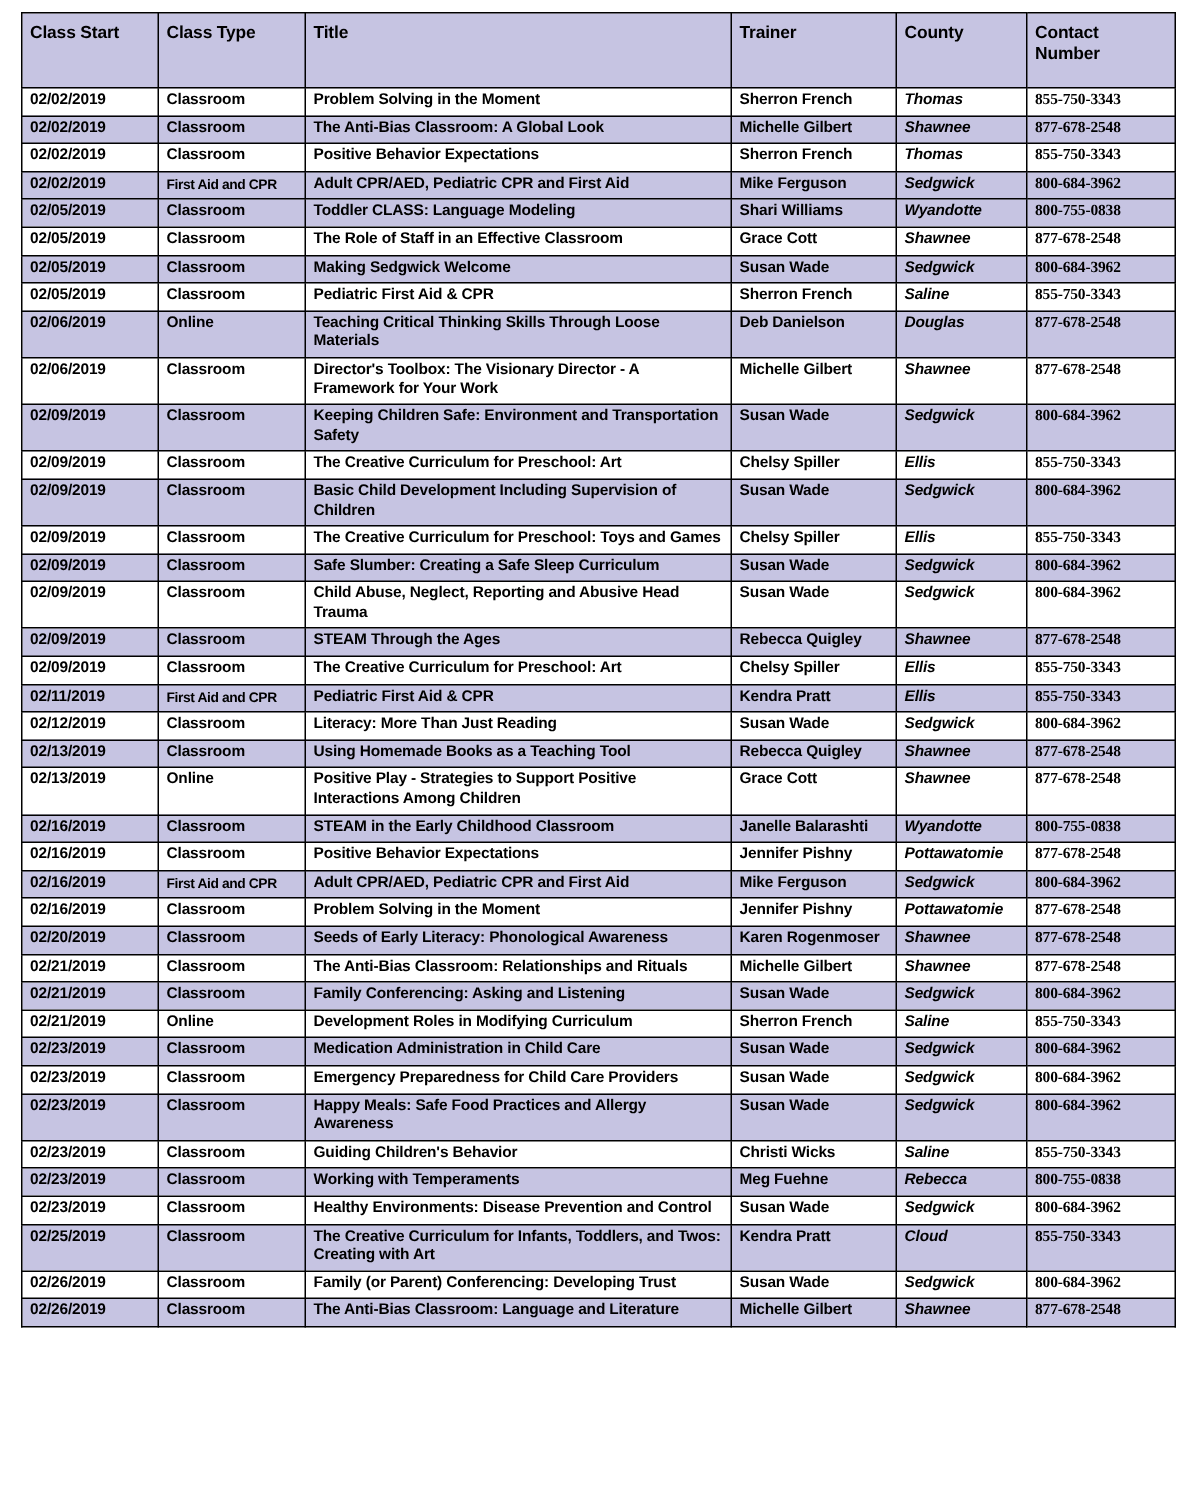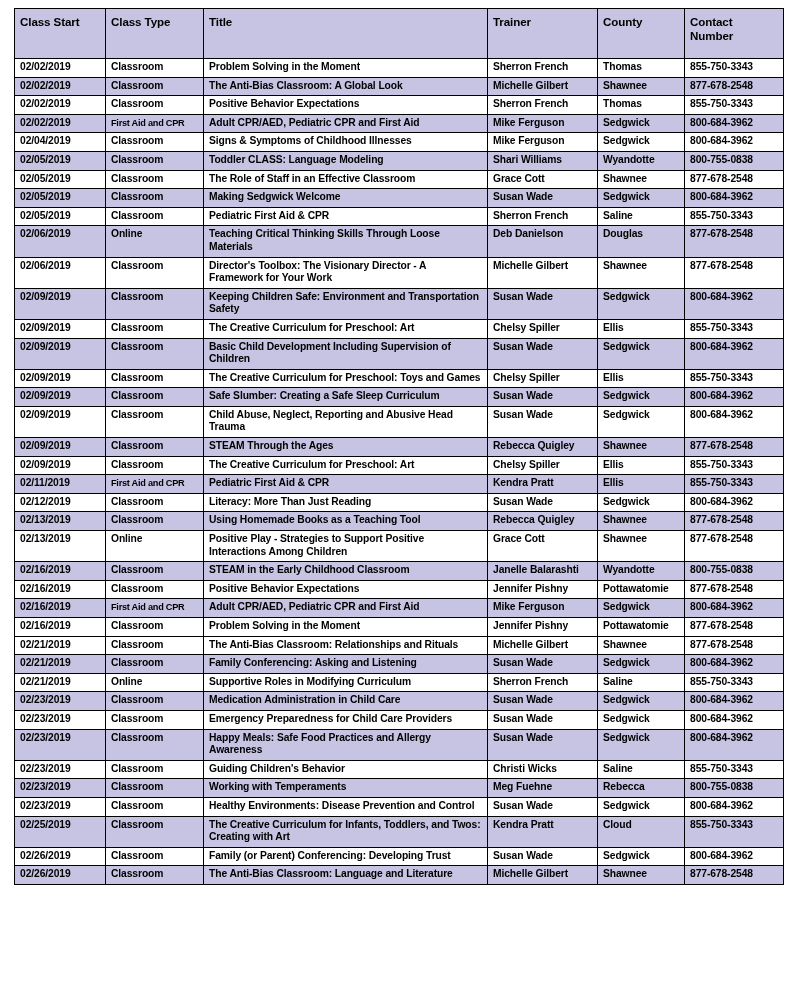--- a/index.html
+++ b/index.html
@@ -58,22 +58,22 @@
     vertical-align: top;
   }
   table.schedule tbody tr.shaded td {
     background: #c6c4e2;
   }
   table.schedule tbody tr.plain td {
     background: #ffffff;
   }
   td.date-cell { white-space: nowrap; letter-spacing: -0.2px; }
   td.type-cell.small { font-size: 9.2px; letter-spacing: -0.25px; margin-left: 32px; }
-  td.phone-cell { white-space: nowrap; letter-spacing: -0.25px; }
-  td.county-cell { letter-spacing: -0.3px; }
+  td.phone-cell { white-space: nowrap; letter-spacing: -0.25px; font-family: Liberation Serif, serif; }
+  td.county-cell { letter-spacing: -0.3px; font-style: italic; }
   td.trainer-cell { letter-spacing: -0.25px; }
   td.title-cell { letter-spacing: -0.15px; }
 </style>
 </head>
 <body>
 
 <div id="page">
   <table class="schedule">
     <colgroup>
       <col class="c-date">
@@ -119,28 +119,20 @@
           <td class="phone-cell">855-750-3343</td>
         </tr>
         <tr class="shaded">
           <td class="date-cell">02/02/2019</td>
           <td class="type-cell small">First Aid and CPR</td>
           <td class="title-cell">Adult CPR/AED, Pediatric CPR and First Aid</td>
           <td class="trainer-cell">Mike Ferguson</td>
           <td class="county-cell">Sedgwick</td>
           <td class="phone-cell">800-684-3962</td>
         </tr>
-        <tr class="plain">
-          <td class="date-cell">02/04/2019</td>
-          <td class="type-cell">Classroom</td>
-          <td class="title-cell">Signs &amp; Symptoms of Childhood Illnesses</td>
-          <td class="trainer-cell">Mike Ferguson</td>
-          <td class="county-cell">Sedgwick</td>
-          <td class="phone-cell">800-684-3962</td>
-        </tr>
         <tr class="shaded">
           <td class="date-cell">02/05/2019</td>
           <td class="type-cell">Classroom</td>
           <td class="title-cell">Toddler CLASS: Language Modeling</td>
           <td class="trainer-cell">Shari Williams</td>
           <td class="county-cell">Wyandotte</td>
           <td class="phone-cell">800-755-0838</td>
         </tr>
         <tr class="plain">
           <td class="date-cell">02/05/2019</td>
@@ -303,40 +295,48 @@
           <td class="phone-cell">800-684-3962</td>
         </tr>
         <tr class="plain">
           <td class="date-cell">02/16/2019</td>
           <td class="type-cell">Classroom</td>
           <td class="title-cell">Problem Solving in the Moment</td>
           <td class="trainer-cell">Jennifer Pishny</td>
           <td class="county-cell">Pottawatomie</td>
           <td class="phone-cell">877-678-2548</td>
         </tr>
+        <tr class="shaded">
+          <td class="date-cell">02/20/2019</td>
+          <td class="type-cell">Classroom</td>
+          <td class="title-cell">Seeds of Early Literacy: Phonological Awareness</td>
+          <td class="trainer-cell">Karen Rogenmoser</td>
+          <td class="county-cell">Shawnee</td>
+          <td class="phone-cell">877-678-2548</td>
+        </tr>
         <tr class="plain">
           <td class="date-cell">02/21/2019</td>
           <td class="type-cell">Classroom</td>
           <td class="title-cell">The Anti-Bias Classroom: Relationships and Rituals</td>
           <td class="trainer-cell">Michelle Gilbert</td>
           <td class="county-cell">Shawnee</td>
           <td class="phone-cell">877-678-2548</td>
         </tr>
         <tr class="shaded">
           <td class="date-cell">02/21/2019</td>
           <td class="type-cell">Classroom</td>
           <td class="title-cell">Family Conferencing: Asking and Listening</td>
           <td class="trainer-cell">Susan Wade</td>
           <td class="county-cell">Sedgwick</td>
           <td class="phone-cell">800-684-3962</td>
         </tr>
         <tr class="plain">
           <td class="date-cell">02/21/2019</td>
           <td class="type-cell">Online</td>
-          <td class="title-cell">Supportive Roles in Modifying Curriculum</td>
+          <td class="title-cell">Development Roles in Modifying Curriculum</td>
           <td class="trainer-cell">Sherron French</td>
           <td class="county-cell">Saline</td>
           <td class="phone-cell">855-750-3343</td>
         </tr>
         <tr class="shaded">
           <td class="date-cell">02/23/2019</td>
           <td class="type-cell">Classroom</td>
           <td class="title-cell">Medication Administration in Child Care</td>
           <td class="trainer-cell">Susan Wade</td>
           <td class="county-cell">Sedgwick</td>

